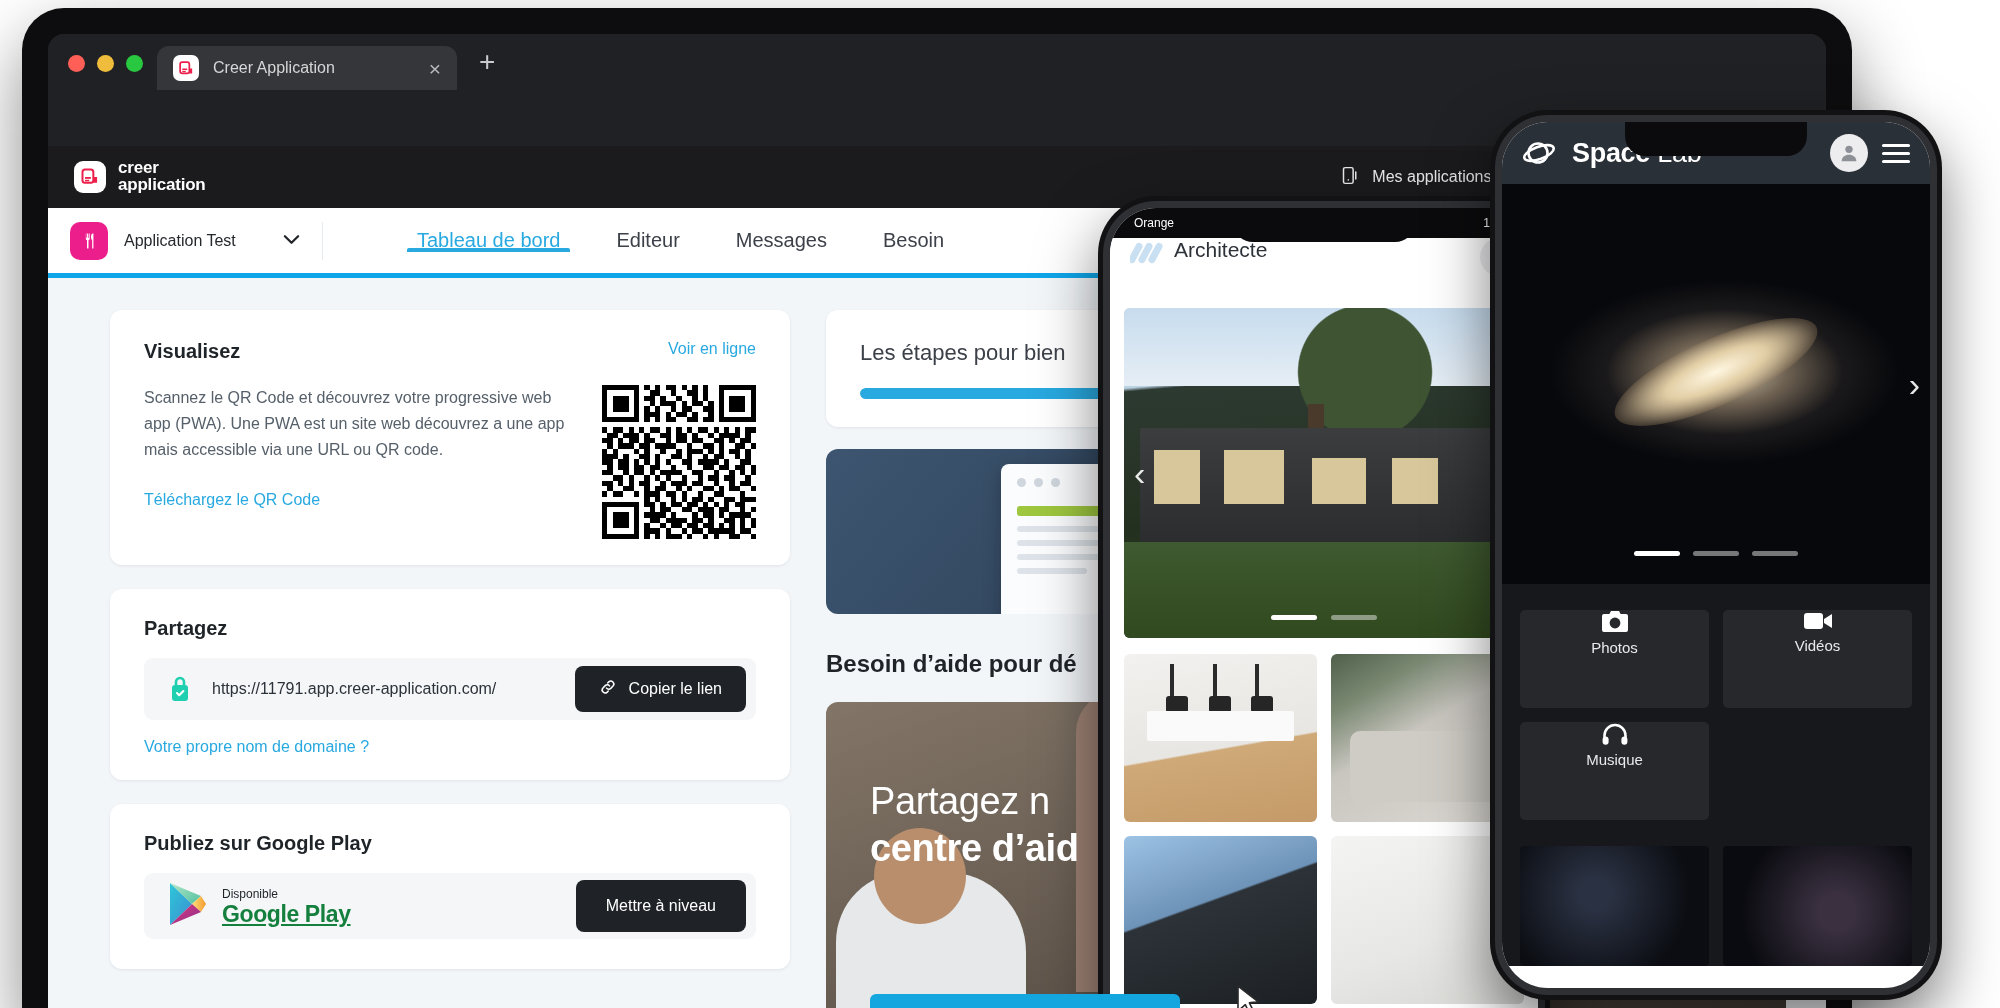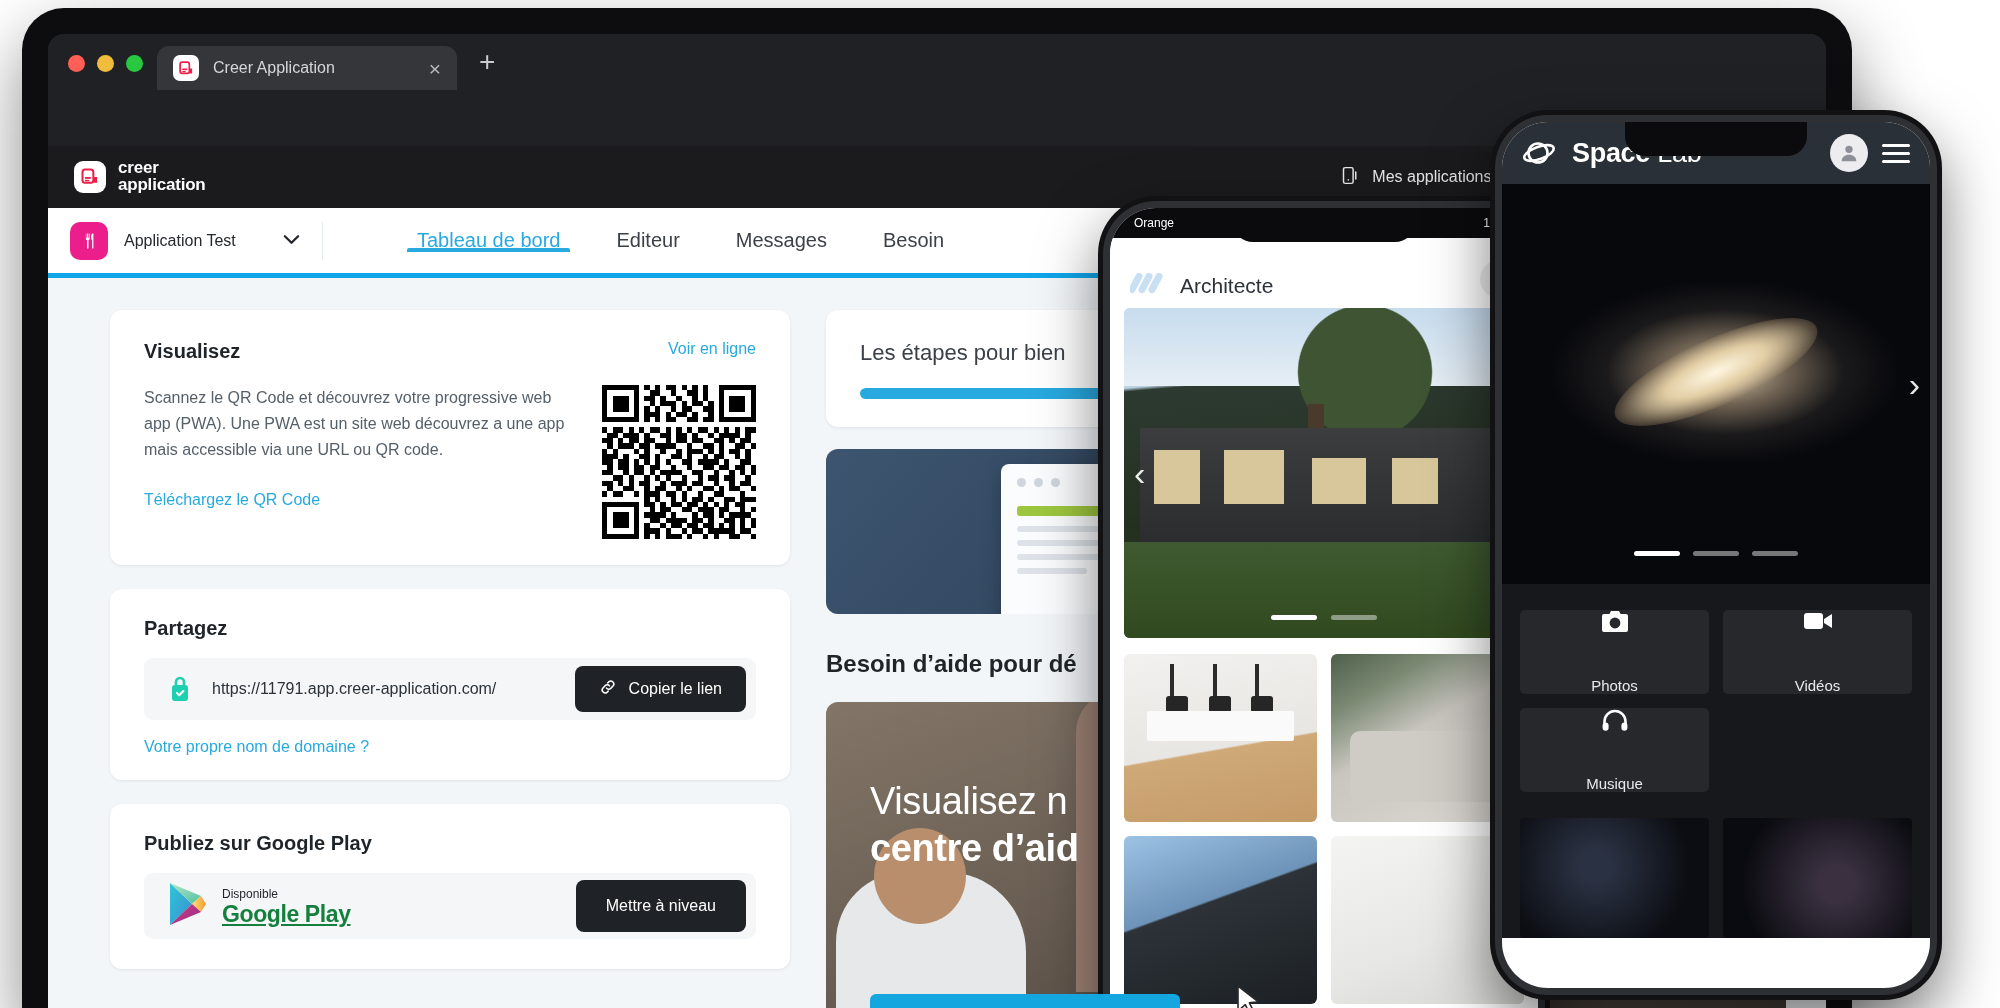--- a/index.html
+++ b/index.html
@@ -188,21 +188,21 @@
     position:absolute; left:50%; transform:translateX(-50%); top:0; z-index:9;
     width:182px; height:34px; background:#0b0b0d; border-radius:0 0 20px 20px;
   }
 
   
   #phoneA { left:1098px; top:196px; width:452px; height:890px; }
   .statusbar {
     height:30px; background:#0b0b0d; color:#fff; font-size:12px;
     display:flex; align-items:center; justify-content:space-between; padding:0 24px;
   }
-  .appbar2 { height:60px; background:#fff; display:flex; align-items:flex-end; gap:16px; padding:0 20px; }
+  .appbar2 { height:60px; background:#fff; display:flex; align-items:flex-start; gap:10px; padding:0 20px; }
   .logo-slash { width:34px; height:30px; flex:0 0 auto; }
   .appbar2-t { flex:1; font-size:21px; color:#2d3238; font-weight:500; }
   .avatar-circ { width:38px; height:38px; border-radius:50%; background:#ededef; display:flex; align-items:center; justify-content:center; }
 
   .hero {
     margin:10px 14px 0 14px; height:330px; border-radius:6px; overflow:hidden; position:relative;
     background:linear-gradient(175deg,#a9c7e0 0%,#bcd3e4 22%,#2d3a31 23%,#24301f 60%,#2e4024 100%);
   }
   .hero-sky { position:absolute; left:0; right:0; top:0; height:78px; background:linear-gradient(#c7dcee,#e6eef5); }
   .hero-tree { position:absolute; left:34%; top:-26px; width:210px; height:180px; background:radial-gradient(circle at 50% 50%, #3e5433 0 48%, transparent 49%); }
@@ -244,22 +244,22 @@
   .burger { width:28px; display:flex; flex-direction:column; gap:5px; cursor:pointer; }
   .burger i { display:block; height:3px; background:#fff; border-radius:2px; }
   .sl-hero {
     height:400px; position:relative; overflow:hidden;
     background:radial-gradient(ellipse 60% 34% at 52% 47%, rgba(226,214,190,.95) 0%, rgba(196,172,140,.55) 24%, rgba(96,86,78,.22) 46%, rgba(10,10,14,0) 68%), #07080c;
   }
   .sl-core { position:absolute; left:50%; top:47%; transform:translate(-50%,-50%) rotate(-24deg); width:220px; height:66px; border-radius:50%; background:radial-gradient(ellipse at 50% 50%, #fff7e2 0%, #e3cfa6 34%, rgba(150,126,95,.35) 70%, transparent 78%); }
   .sl-dashes { position:absolute; left:0; right:0; bottom:28px; display:flex; justify-content:center; gap:13px; }
   .sl-tiles { background:#17181b; padding:26px 18px 20px 18px; display:flex; flex-wrap:wrap; gap:14px; }
   .tile {
-    width:calc(50% - 7px); height:84px; background:#26282c; border-radius:5px;
-    display:flex; flex-direction:column; align-items:center; justify-content:space-between; gap:1px; cursor:pointer;
+    width:calc(50% - 7px); height:98px; background:#26282c; border-radius:5px;
+    display:flex; flex-direction:column; align-items:center; justify-content:flex-start; gap:1px; cursor:pointer;
   }
   .tile-lbl { color:#e8e9ea; font-size:15px; }
   .sl-bottom { display:flex; gap:14px; padding:6px 18px 0 18px; background:#17181b; }
   .sl-thumb { width:calc(50% - 7px); height:120px; border-radius:4px; background:radial-gradient(circle at 40% 40%, #2a3142 0 12%, #0b0d12 70%); }
   .sl-thumb.b { background:radial-gradient(circle at 60% 55%, #3a3040 0 14%, #0a0b10 72%); }
 
   
   .cursor { position:absolute; left:1236px; top:985px; z-index:60; }
 </style>
 </head>
@@ -546,21 +546,21 @@
             </div>
 
             <div class="help-h">Besoin d’aide pour  dé</div>
 
             <div class="card-help">
               <span class="help-fig1"></span>
               <span class="help-fig1b"></span>
               <span class="help-fig2"></span>
               <span class="help-fig2b"></span>
               <div class="help-txt">
-                <div class="help-l1">Visualisez n</div>
+                <div class="help-l1">Partagez n</div>
                 <div class="help-l2">centre d’aid</div>
               </div>
               <button class="btn-disc">Découvrir</button>
             </div>
 
           </div>
         </div>
 
       </div>
     </div>

